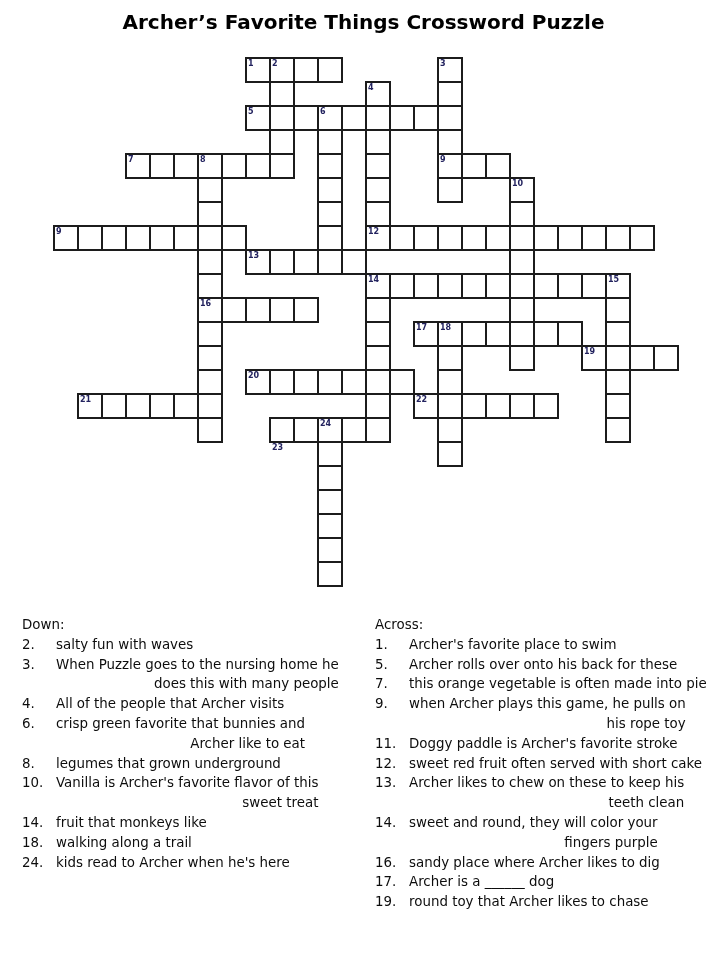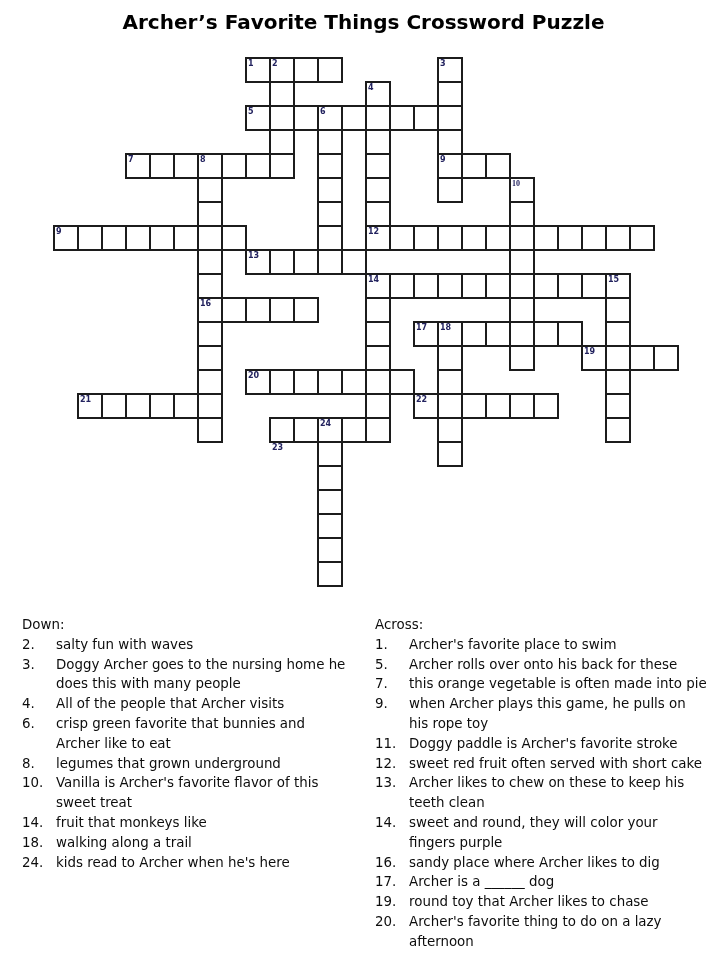--- a/index.html
+++ b/index.html
@@ -37,21 +37,21 @@
   .clue-list {
     position: absolute;
     font-size: 13.4px;
     line-height: 19.8px;
     color: #0d0d0d;
   }
   #down-list   { left: 22px;  top: 615px; width: 340px; }
   #across-list { left: 375px; top: 615px; width: 350px; }
   .clue { display: flex; }
   .clue-num { width: 34px; flex: none; }
-  .clue-text div { white-space: nowrap; }
+  .clue-text div { white-space: nowrap; text-align: right; }
   .heading { }
 </style>
 </head>
 <body>
 
 <div class="title">Archer’s Favorite Things Crossword Puzzle</div>
 
 <div id="grid">
     <div class="cell" style="left: 245px; top: 57px;"></div>
     <div class="cell" style="left: 269px; top: 57px;"></div>
@@ -202,21 +202,21 @@
     <div class="cell" style="left: 317px; top: 561px;"></div>
     <div class="cellnum" style="left: 248px; top: 60px;">1</div>
     <div class="cellnum" style="left: 272px; top: 60px;">2</div>
     <div class="cellnum" style="left: 440px; top: 60px;">3</div>
     <div class="cellnum" style="left: 368px; top: 84px;">4</div>
     <div class="cellnum" style="left: 248px; top: 108px;">5</div>
     <div class="cellnum" style="left: 320px; top: 108px;">6</div>
     <div class="cellnum" style="left: 128px; top: 156px;">7</div>
     <div class="cellnum" style="left: 200px; top: 156px;">8</div>
     <div class="cellnum" style="left: 440px; top: 156px;">9</div>
-    <div class="cellnum" style="left: 512px; top: 180px; font-family: Liberation Serif, serif;">10</div>
+    <div class="cellnum" style="left: 512px; top: 180px;">10</div>
     <div class="cellnum" style="left: 56px; top: 228px;">9</div>
     <div class="cellnum" style="left: 368px; top: 228px;">12</div>
     <div class="cellnum" style="left: 248px; top: 252px;">13</div>
     <div class="cellnum" style="left: 368px; top: 276px;">14</div>
     <div class="cellnum" style="left: 608px; top: 276px;">15</div>
     <div class="cellnum" style="left: 200px; top: 300px;">16</div>
     <div class="cellnum" style="left: 416px; top: 324px;">17</div>
     <div class="cellnum" style="left: 440px; top: 324px;">18</div>
     <div class="cellnum" style="left: 584px; top: 348px;">19</div>
     <div class="cellnum" style="left: 248px; top: 372px;">20</div>
@@ -230,21 +230,21 @@
   <div class="heading">Down:</div>
 <div class="clue">
       <span class="clue-num">2.</span>
       <span class="clue-text">
         <div>salty fun with waves</div>
       </span>
     </div>
     <div class="clue">
       <span class="clue-num">3.</span>
       <span class="clue-text">
-        <div>Doggy Archer goes to the nursing home he</div>
+        <div>When Puzzle goes to the nursing home he</div>
         <div>does this with many people</div>
       </span>
     </div>
     <div class="clue">
       <span class="clue-num">4.</span>
       <span class="clue-text">
         <div>All of the people that Archer visits</div>
       </span>
     </div>
     <div class="clue">
@@ -351,20 +351,13 @@
       <span class="clue-text">
         <div>Archer is a ______ dog</div>
       </span>
     </div>
     <div class="clue">
       <span class="clue-num">19.</span>
       <span class="clue-text">
         <div>round toy that Archer likes to chase</div>
       </span>
     </div>
-    <div class="clue">
-      <span class="clue-num">20.</span>
-      <span class="clue-text">
-        <div>Archer's favorite thing to do on a lazy</div>
-        <div>afternoon</div>
-      </span>
-    </div>
   </div>
 
 </body></html>

